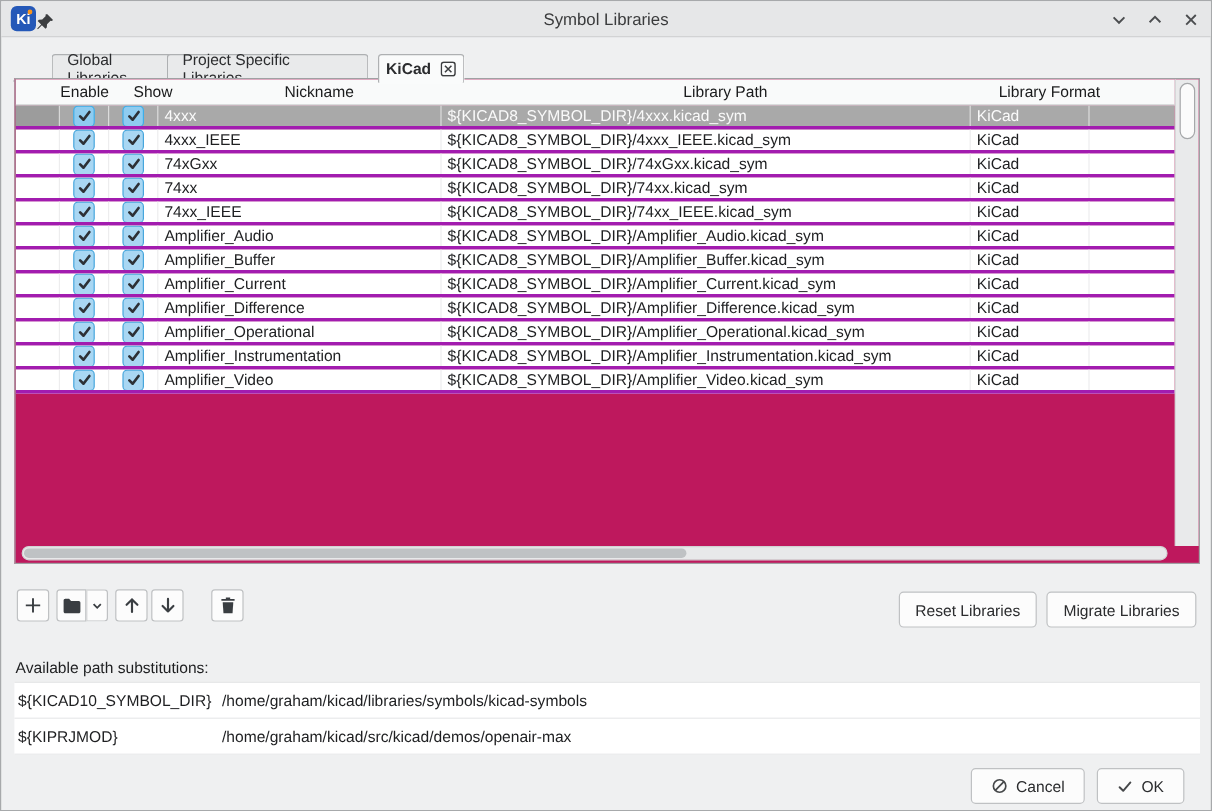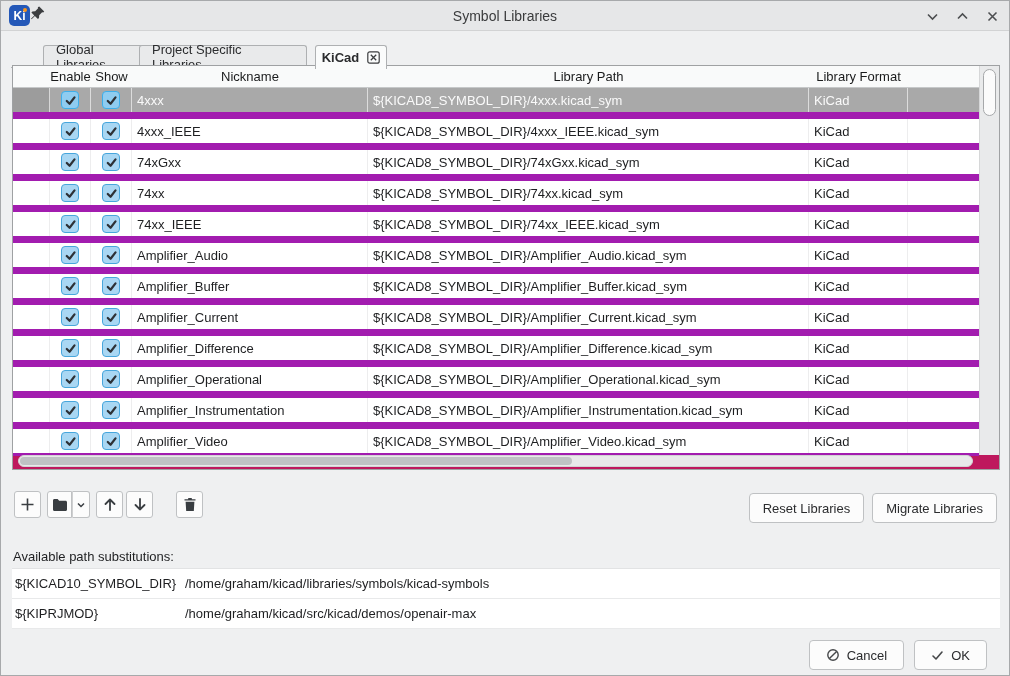--- a/index.html
+++ b/index.html
@@ -4,38 +4,38 @@
 <style>
   * { margin:0; padding:0; box-sizing:border-box; }
   html,body { width:1010px; height:676px; }
   body { font-family:"Liberation Sans","DejaVu Sans",sans-serif; font-size:13px; color:#1e1f21; }
 
   .window { position:relative; width:1010px; height:676px; background:#eff0f1; overflow:hidden; border:1px solid #a7a9ab; }
 
   
   .titlebar { position:absolute; left:0; top:0; right:0; height:30px; background:#e6e7e8; border-bottom:1px solid #d2d3d4; }
   .title { position:absolute; left:0; right:0; top:0; height:30px; line-height:30px; text-align:center; color:#3a3b3c; font-size:14px; }
-  .tb-left { position:absolute; left:8px; top:4px; display:flex; align-items:flex-start; }
+  .tb-left { position:absolute; left:8px; top:4px; display:flex; align-items:flex-end; }
   .kicad-logo { width:21px; height:21px; background:#2458b8; border-radius:5px; color:#fff; font-weight:bold; font-size:12px; display:flex; align-items:center; justify-content:center; position:relative; }
   .kicad-logo .dot { position:absolute; right:3px; top:3px; width:4px; height:4px; background:#f7941e; border-radius:50%; }
   .tb-right { position:absolute; right:6px; top:0; height:30px; display:flex; align-items:center; gap:8px; }
   .winbtn { width:22px; height:22px; display:flex; align-items:center; justify-content:center; cursor:default; }
 
   
   .tabbar { position:absolute; left:10px; right:10px; top:44px; height:23px; }
   .tabbar::after { content:""; position:absolute; left:0; right:0; bottom:0; height:1px; background:#b3b5b7; }
   .tab { position:absolute; top:0; height:23px; background:#e9eaeb; border:1px solid #aeb0b2; border-bottom:none; border-radius:3px 3px 0 0; display:flex; align-items:center; justify-content:center; gap:8px; color:#2b2c2e; padding:0 12px; }
   .tab.active { background:#fafbfb; font-weight:bold; z-index:2; height:24px; box-shadow:0 1px 0 #fafbfb; }
 
   
   .grid { position:absolute; left:11px; top:64px; width:988px; height:405px; background:#be185d; border:1px solid #9fa1a3; overflow:hidden; }
   .g-header { position:absolute; left:0; top:0; right:20px; height:22px; background:#f9fafa; border-bottom:1px solid #c6c8c9; display:flex; }
   .g-header .hc { display:flex; align-items:center; justify-content:center; color:#1a1b1c; white-space:nowrap; overflow:visible; }
   .g-body { position:absolute; left:0; top:22px; right:20px; height:368px; overflow:hidden; }
-  .g-row { display:flex; height:31px; background:#fff; border-bottom:7px solid #a21caf; }
+  .g-row { display:flex; height:20px; background:#fff; border-bottom:3px solid #a21caf; }
   .g-row .c { display:flex; align-items:center; border-right:1px solid #ededee; overflow:hidden; white-space:nowrap; }
   .c.rowhdr { width:37px; }
   .c.cbcell { width:41px; justify-content:center; }
   .c.nick  { width:236px; padding-left:5px; }
   .c.path  { width:441px; padding-left:5px; }
   .c.fmt   { width:99px;  padding-left:5px; }
   .c.fill  { flex:1; border-right:none; }
   .g-row.selected { background:#a9a9a9; color:#fafafa; }
   .g-row.selected .c { border-right-color:rgba(255,255,255,.6); }
   .g-row.selected .c.rowhdr { background:#9c9c9c; }
@@ -123,21 +123,21 @@
             <path d="M3.8 3.8 L9.2 9.2 M9.2 3.8 L3.8 9.2" stroke="#3c3e40" stroke-width="1.3"></path>
           </svg>
       </span>
     </div>
   </div>
 
   <div class="grid">
     <div class="g-header">
       <div class="hc" style="width:37px;"></div>
       <div class="hc" style="width:41px;">Enable</div>
-      <div class="hc" style="width:41px;">Show</div>
+      <div class="hc" style="width:41px;margin-left:16px;">Show</div>
       <div class="hc" style="width:236px;">Nickname</div>
       <div class="hc" style="width:441px;">Library Path</div>
       <div class="hc" style="width:99px;">Library Format</div>
       <div class="hc" style="flex:1;"></div>
     </div>
     <div class="g-body" id="grid-body">
         <div class="g-row selected">
           <div class="c rowhdr"></div>
           <div class="c cbcell">
             <span class="cb">

